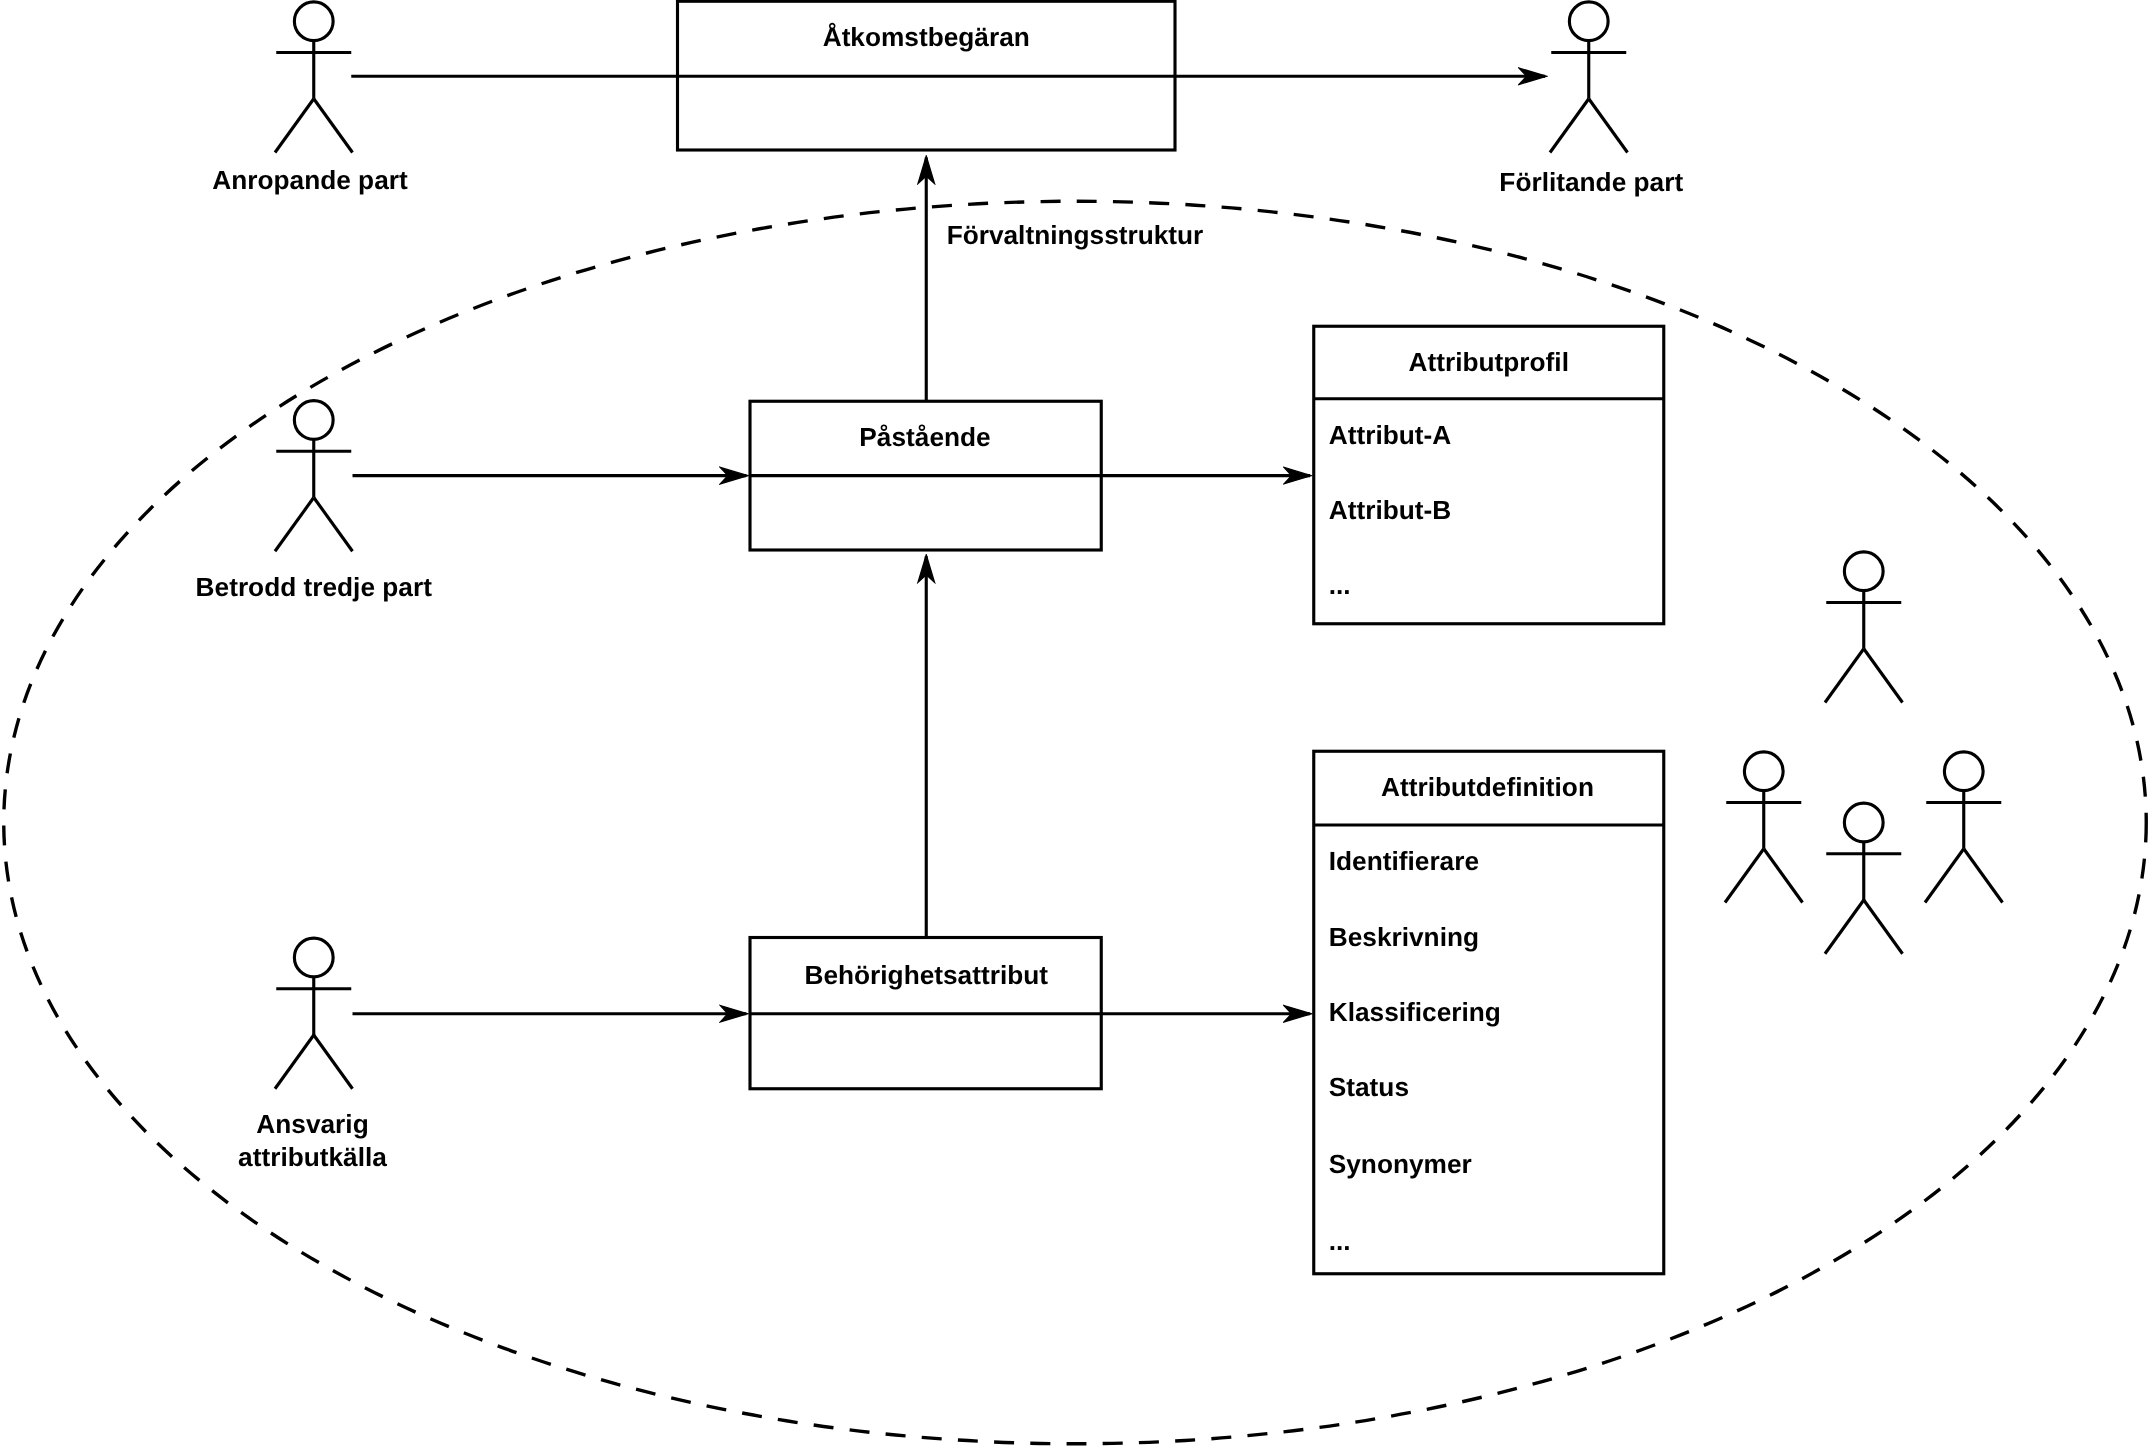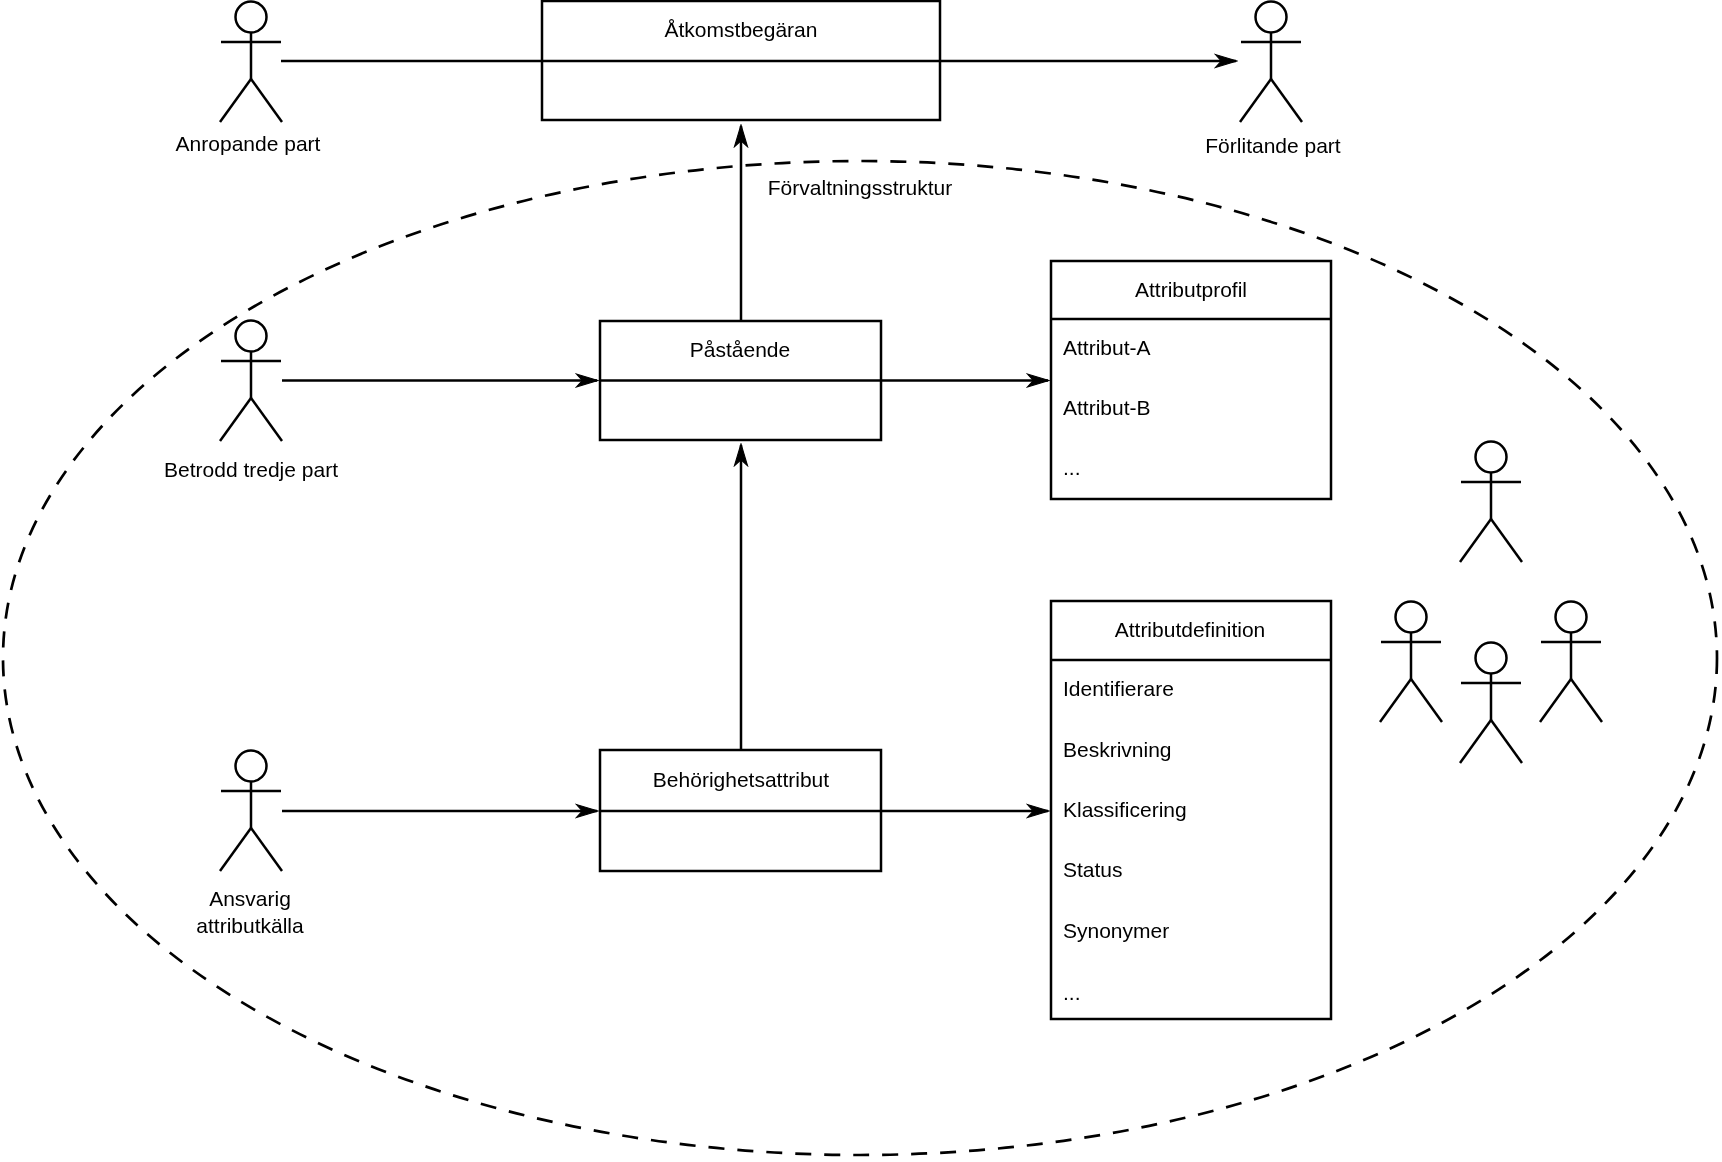--- a/index.html
+++ b/index.html
@@ -6,20 +6,21 @@
     margin: 0;
     padding: 0;
     background: #ffffff;
   }
   .canvas {
     position: relative;
     width: 1386px;
     height: 1162px;
     background: #ffffff;
     font-family: "Liberation Sans", sans-serif;
+    font-weight: bold;
   }
   svg text {
     font-family: "Liberation Sans", sans-serif;
     font-size: 21px;
     fill: #000000;
   }
   .shape { stroke: #000000; stroke-width: 2.5; fill: #ffffff; }
   .edge  { stroke: #000000; stroke-width: 2.5; fill: none; }
   .fig   { stroke: #000000; stroke-width: 2.5; fill: none; }
   .fig-head { stroke: #000000; stroke-width: 2.5; fill: #ffffff; }

